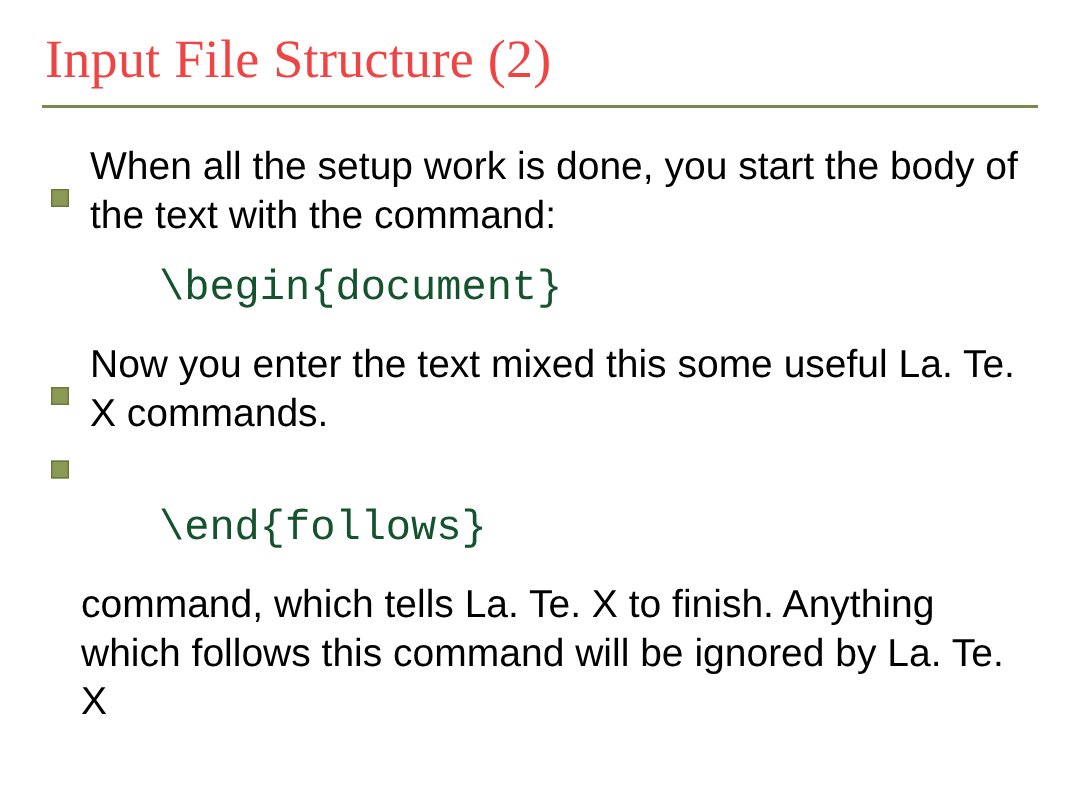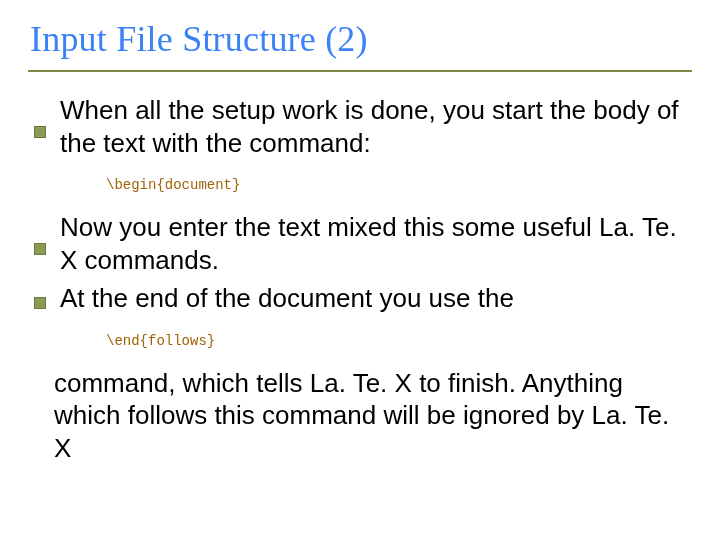--- a/index.html
+++ b/index.html
@@ -15,21 +15,21 @@
   .slide {
     width: 720px;
     height: 540px;
     padding: 12px 28px 20px 28px;
     background: #fff;
   }
   .title {
     font-family: "Times New Roman", Times, serif;
     font-size: 36px;
     font-weight: normal;
-    color: #3b82f6;
+    color: #ef4444;
     padding: 6px 0 10px 2px;
     border-bottom: 2px solid #7a8a4a;
     margin-bottom: 22px;
     letter-spacing: 0.2px;
   }
   .body {
     padding: 0 10px 0 6px;
   }
   .bullet-row {
     display: flex;
@@ -45,22 +45,22 @@
     margin-right: 14px;
     flex-shrink: 0;
   }
   .bullet-text {
     font-size: 26px;
     line-height: 1.25;
     color: #000;
   }
   .code-line {
     font-family: "Courier New", Courier, monospace;
-    font-size: 14px;
-    color: #a16207;
+    font-size: 28px;
+    color: #14532d;
     margin: 18px 0 18px 72px;
   }
   .tail-text {
     font-size: 26px;
     line-height: 1.25;
     margin-left: 20px;
     padding-right: 8px;
   }
 </style>
 </head>
@@ -79,21 +79,20 @@
 
     <div class="code-line">\begin{document}</div>
 
     <div class="bullet-row">
       <div class="bullet"></div>
       <div class="bullet-text">Now you enter the text mixed this some useful La. Te. X commands.</div>
     </div>
 
     <div class="bullet-row">
       <div class="bullet"></div>
-      <div class="bullet-text">At the end of the document you use the</div>
     </div>
 
     <div class="code-line">\end{follows}</div>
 
     <div class="tail-text">command, which tells La. Te. X to finish. Anything which follows this command will be ignored by La. Te. X</div>
 
   </div>
 </div>
 
 </body></html>

